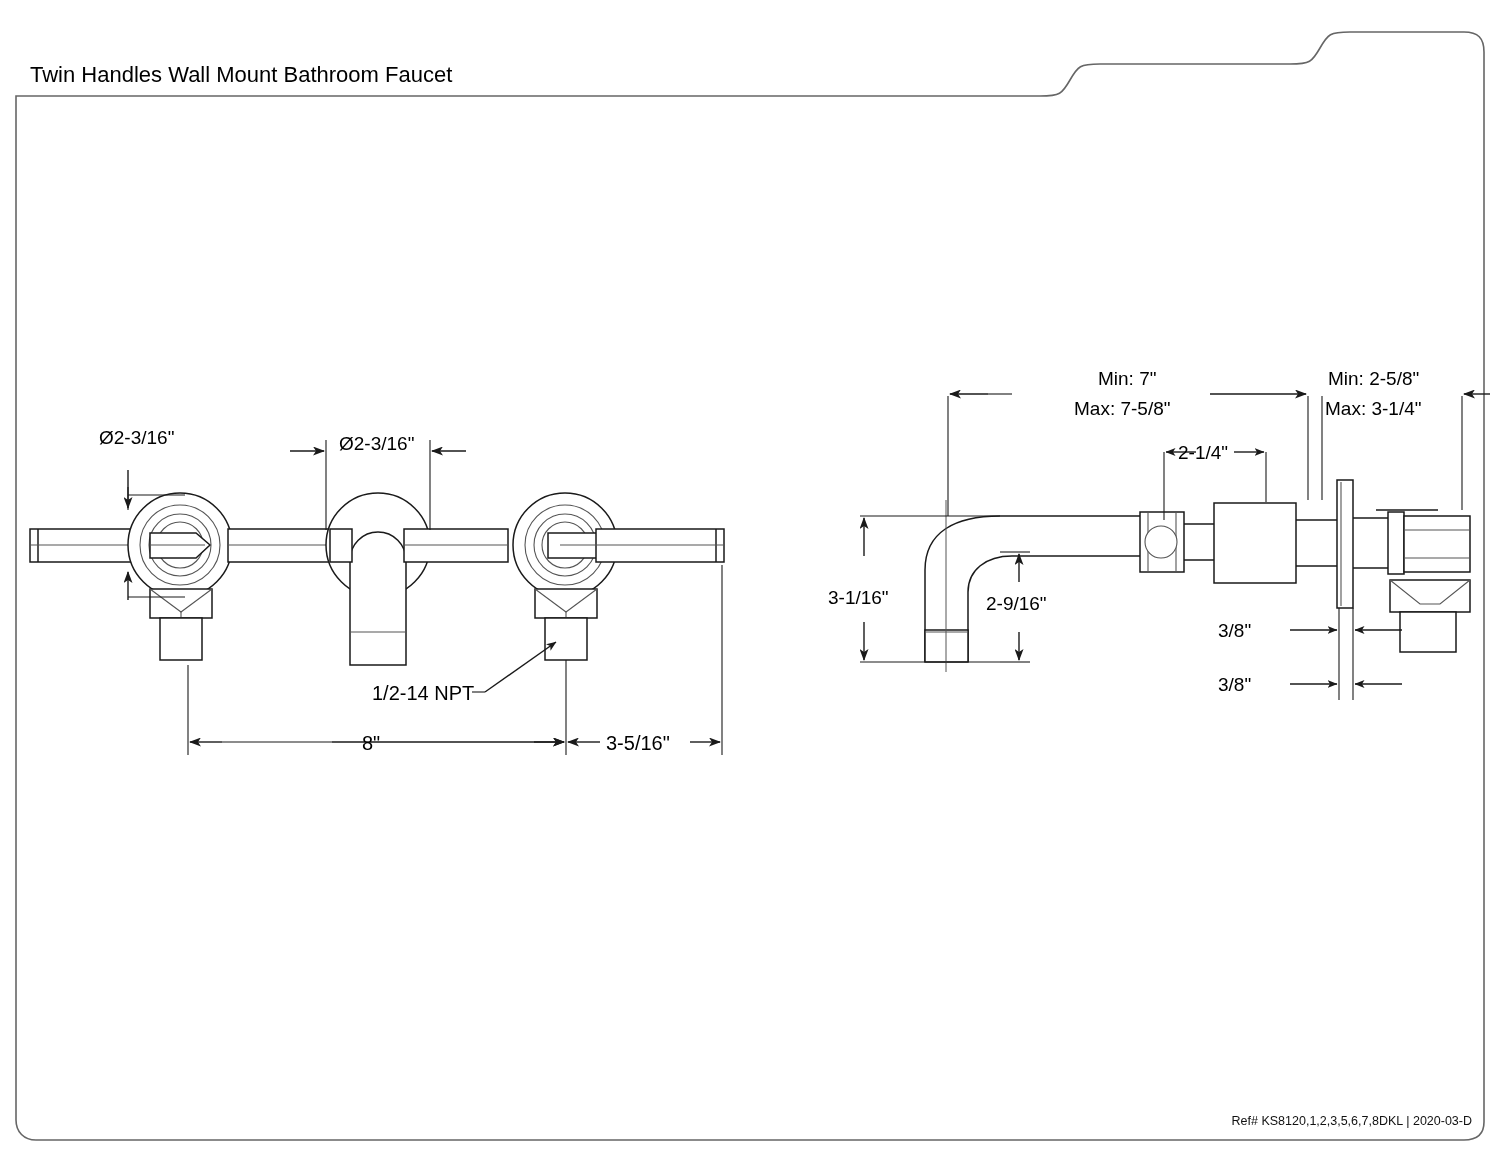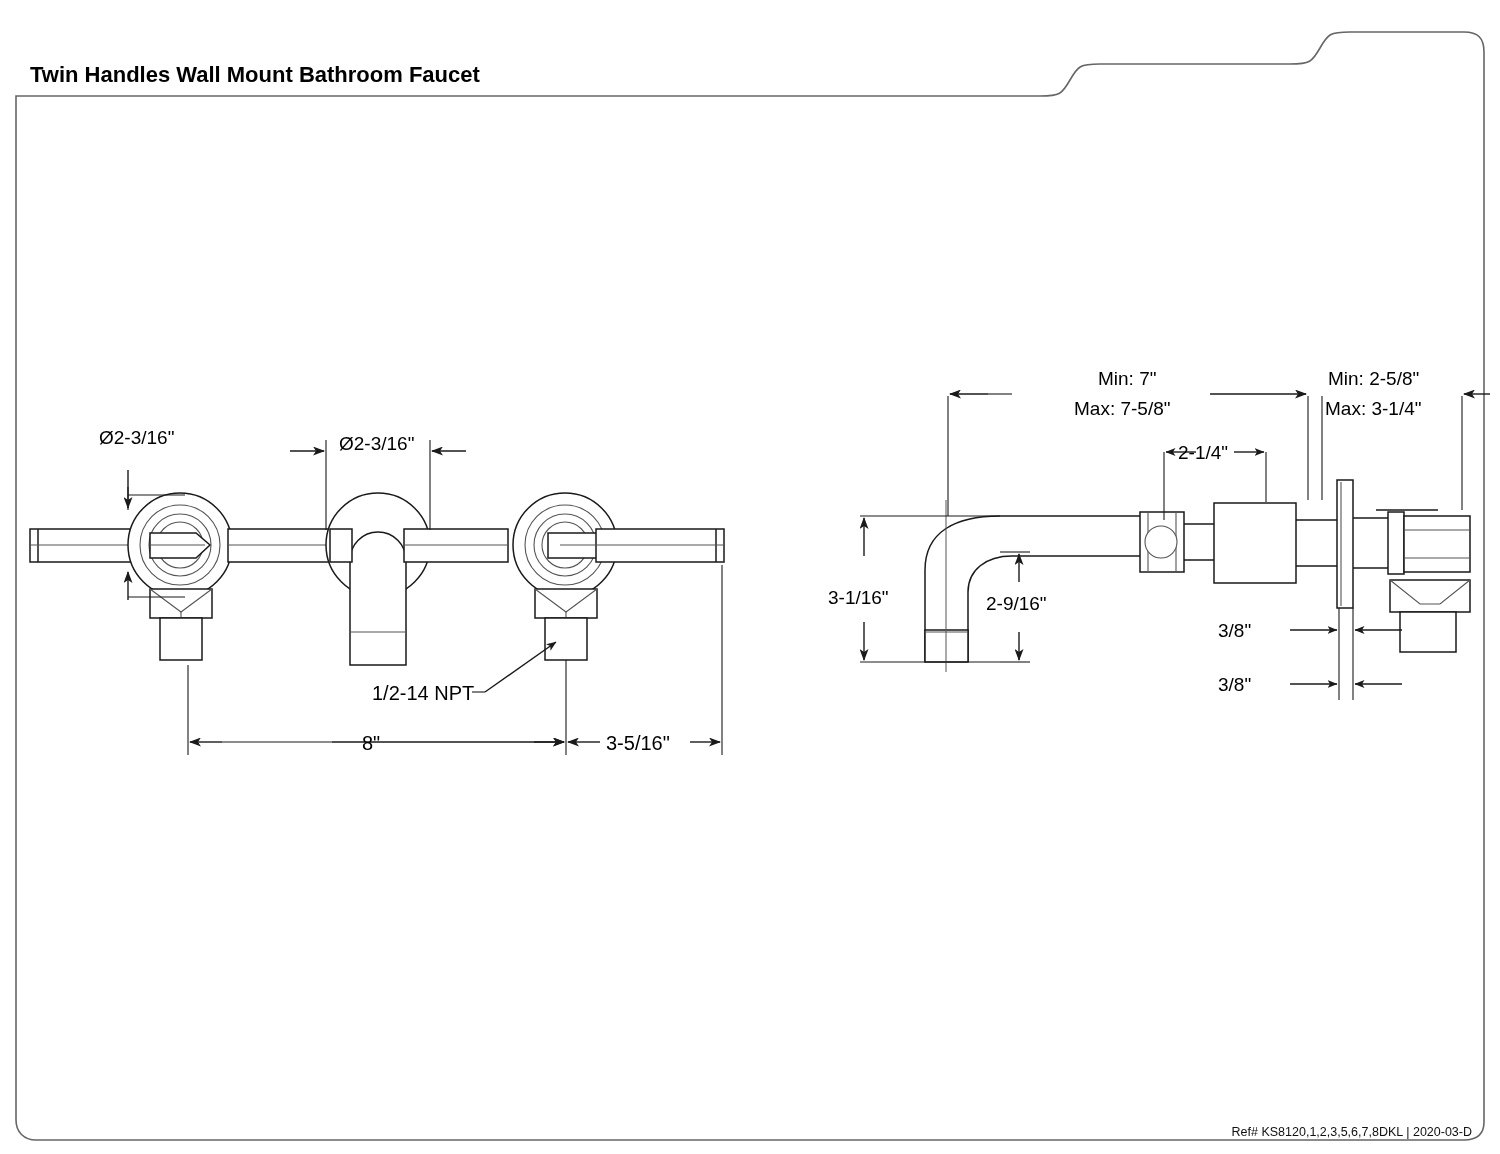--- a/index.html
+++ b/index.html
@@ -1,21 +1,21 @@
 <!DOCTYPE html>
 <html><head>
 <meta charset="utf-8">
 <style>
   html,body{margin:0;padding:0;background:#fff;}
   body{width:1500px;height:1154px;position:relative;overflow:hidden;
        font-family:"Liberation Sans",sans-serif;color:#000;}
   #sheet{position:absolute;inset:0;}
   .title{position:absolute;left:30px;top:6px;font-size:39px;font-weight:700;letter-spacing:-0.5px;white-space:nowrap;}
-  .subtitle{position:absolute;left:30px;top:62px;font-size:22px;font-weight:700;white-space:nowrap;}
-  .footer{position:absolute;right:28px;top:1114px;font-size:12.5px;white-space:nowrap;color:#111;margin-top:11px;}
+  .subtitle{position:absolute;left:30px;top:62px;font-size:22px;font-weight:400;white-space:nowrap;}
+  .footer{position:absolute;right:28px;top:1114px;font-size:12.5px;white-space:nowrap;color:#111;}
   svg{position:absolute;left:0;top:0;width:1500px;height:1154px;}
   .ln{fill:none;stroke:#1a1a1a;stroke-width:1.5;}
   .thin{fill:none;stroke:#555;stroke-width:1.1;}
   .dimline{fill:none;stroke:#1a1a1a;stroke-width:1.4;}
   .extline{fill:none;stroke:#1a1a1a;stroke-width:1.1;}
   .center{fill:none;stroke:#555;stroke-width:1;}
   .border{fill:none;stroke:#666;stroke-width:1.6;}
   .dimtxt{font-family:"Liberation Sans",sans-serif;font-size:19px;fill:#000;}
   .dimtxt2{font-family:"Liberation Sans",sans-serif;font-size:20px;fill:#000;}
   .fillw{fill:#ffffff;stroke:#1a1a1a;stroke-width:1.5;}

